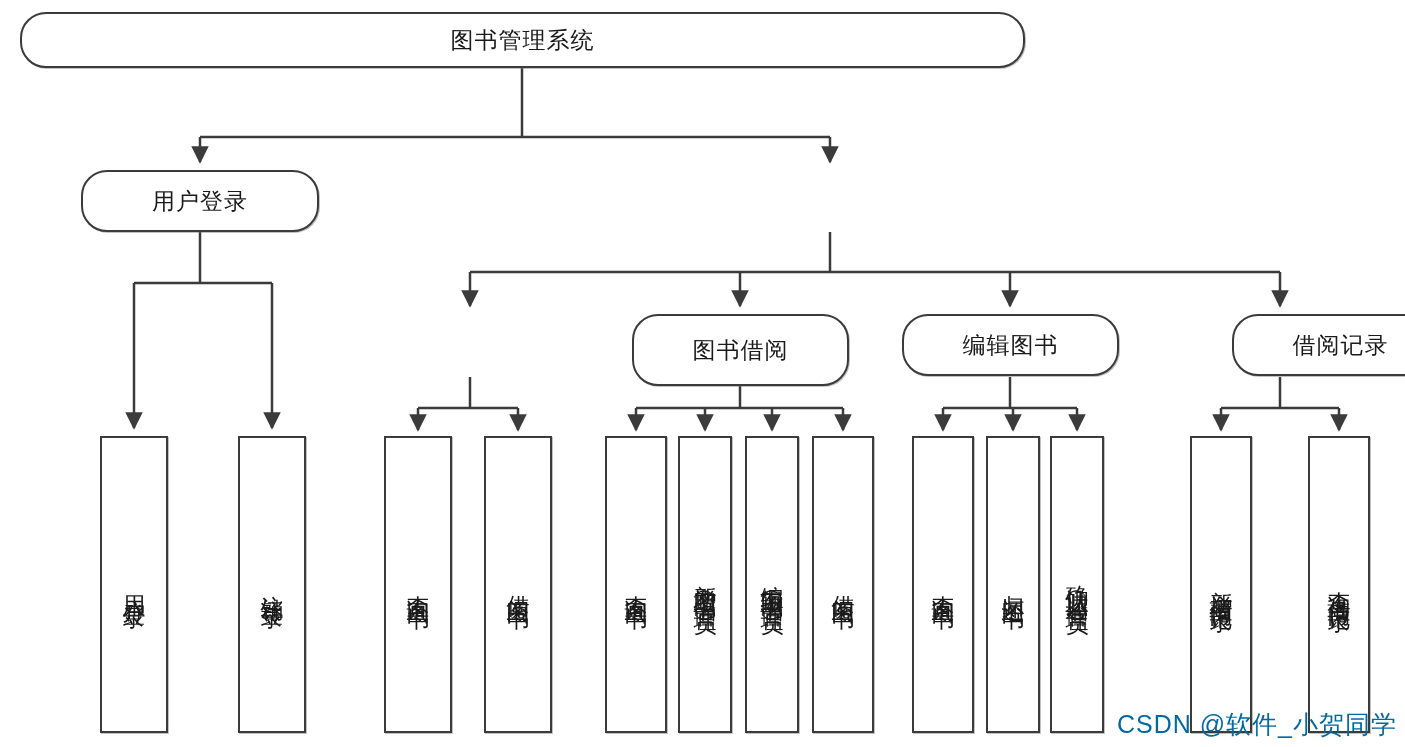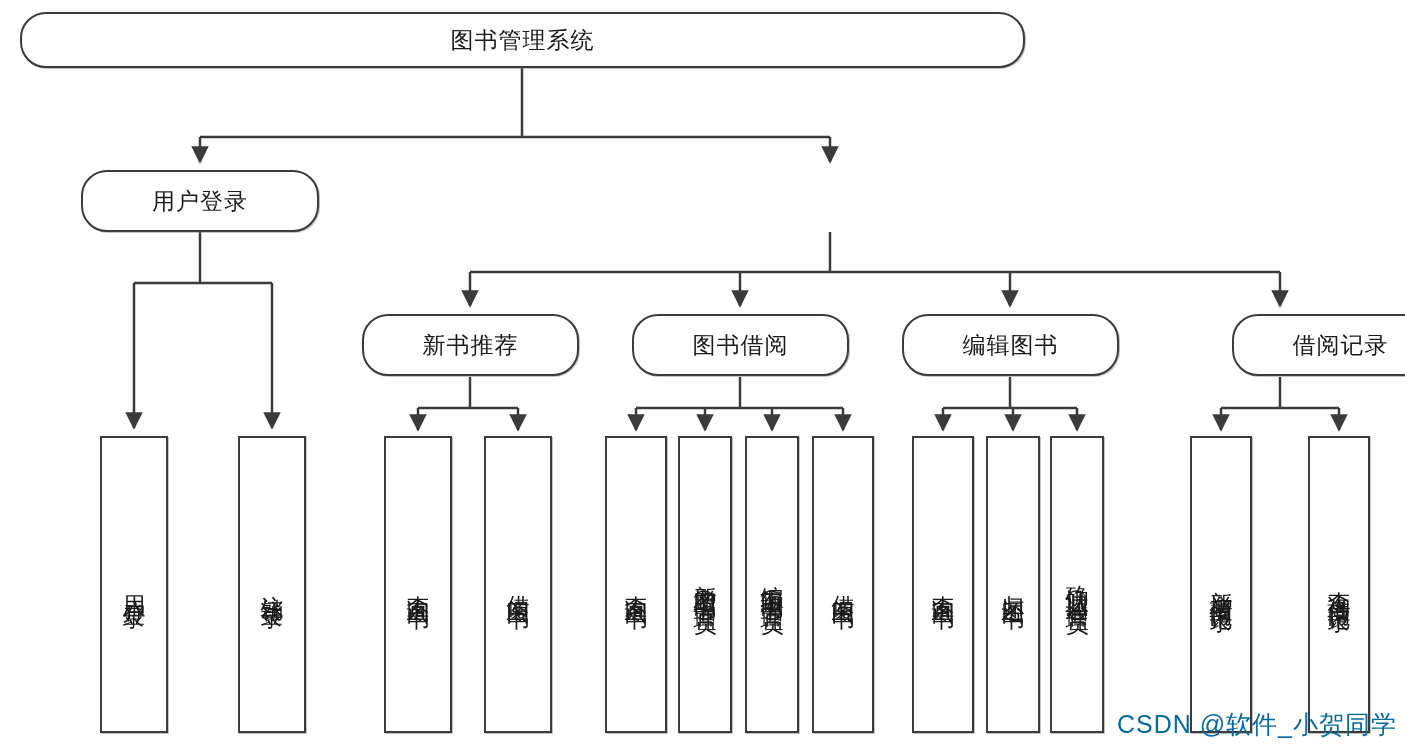--- a/index.html
+++ b/index.html
@@ -117,24 +117,21 @@
   </svg>
 
   <div class="node horizontal" style="left:20px; top:12px; width:1005px; height:56px;">
     <span>图书管理系统</span>
   </div>
 
   <div class="node horizontal" style="left:81px; top:170px; width:238px; height:62px;">
     <span>用户登录</span>
   </div>
 
-  <div class="node horizontal" style="left:362px; top:314px; width:217px; height:62px;">
-    <span>新书推荐</span>
-  </div>
-  <div class="node horizontal" style="left:632px; top:314px; width:217px; height:62px;">
+  <div class="node horizontal" style="left:632px; top:314px; width:217px; height:72px;">
     <span>图书借阅</span>
   </div>
   <div class="node horizontal" style="left:902px; top:314px; width:217px; height:62px;">
     <span>编辑图书</span>
   </div>
   <div class="node horizontal" style="left:1232px; top:314px; width:217px; height:62px;">
     <span>借阅记录</span>
   </div>
 
   <div class="node vertical" style="left:100px; top:436px; width:68px; height:297px;">

